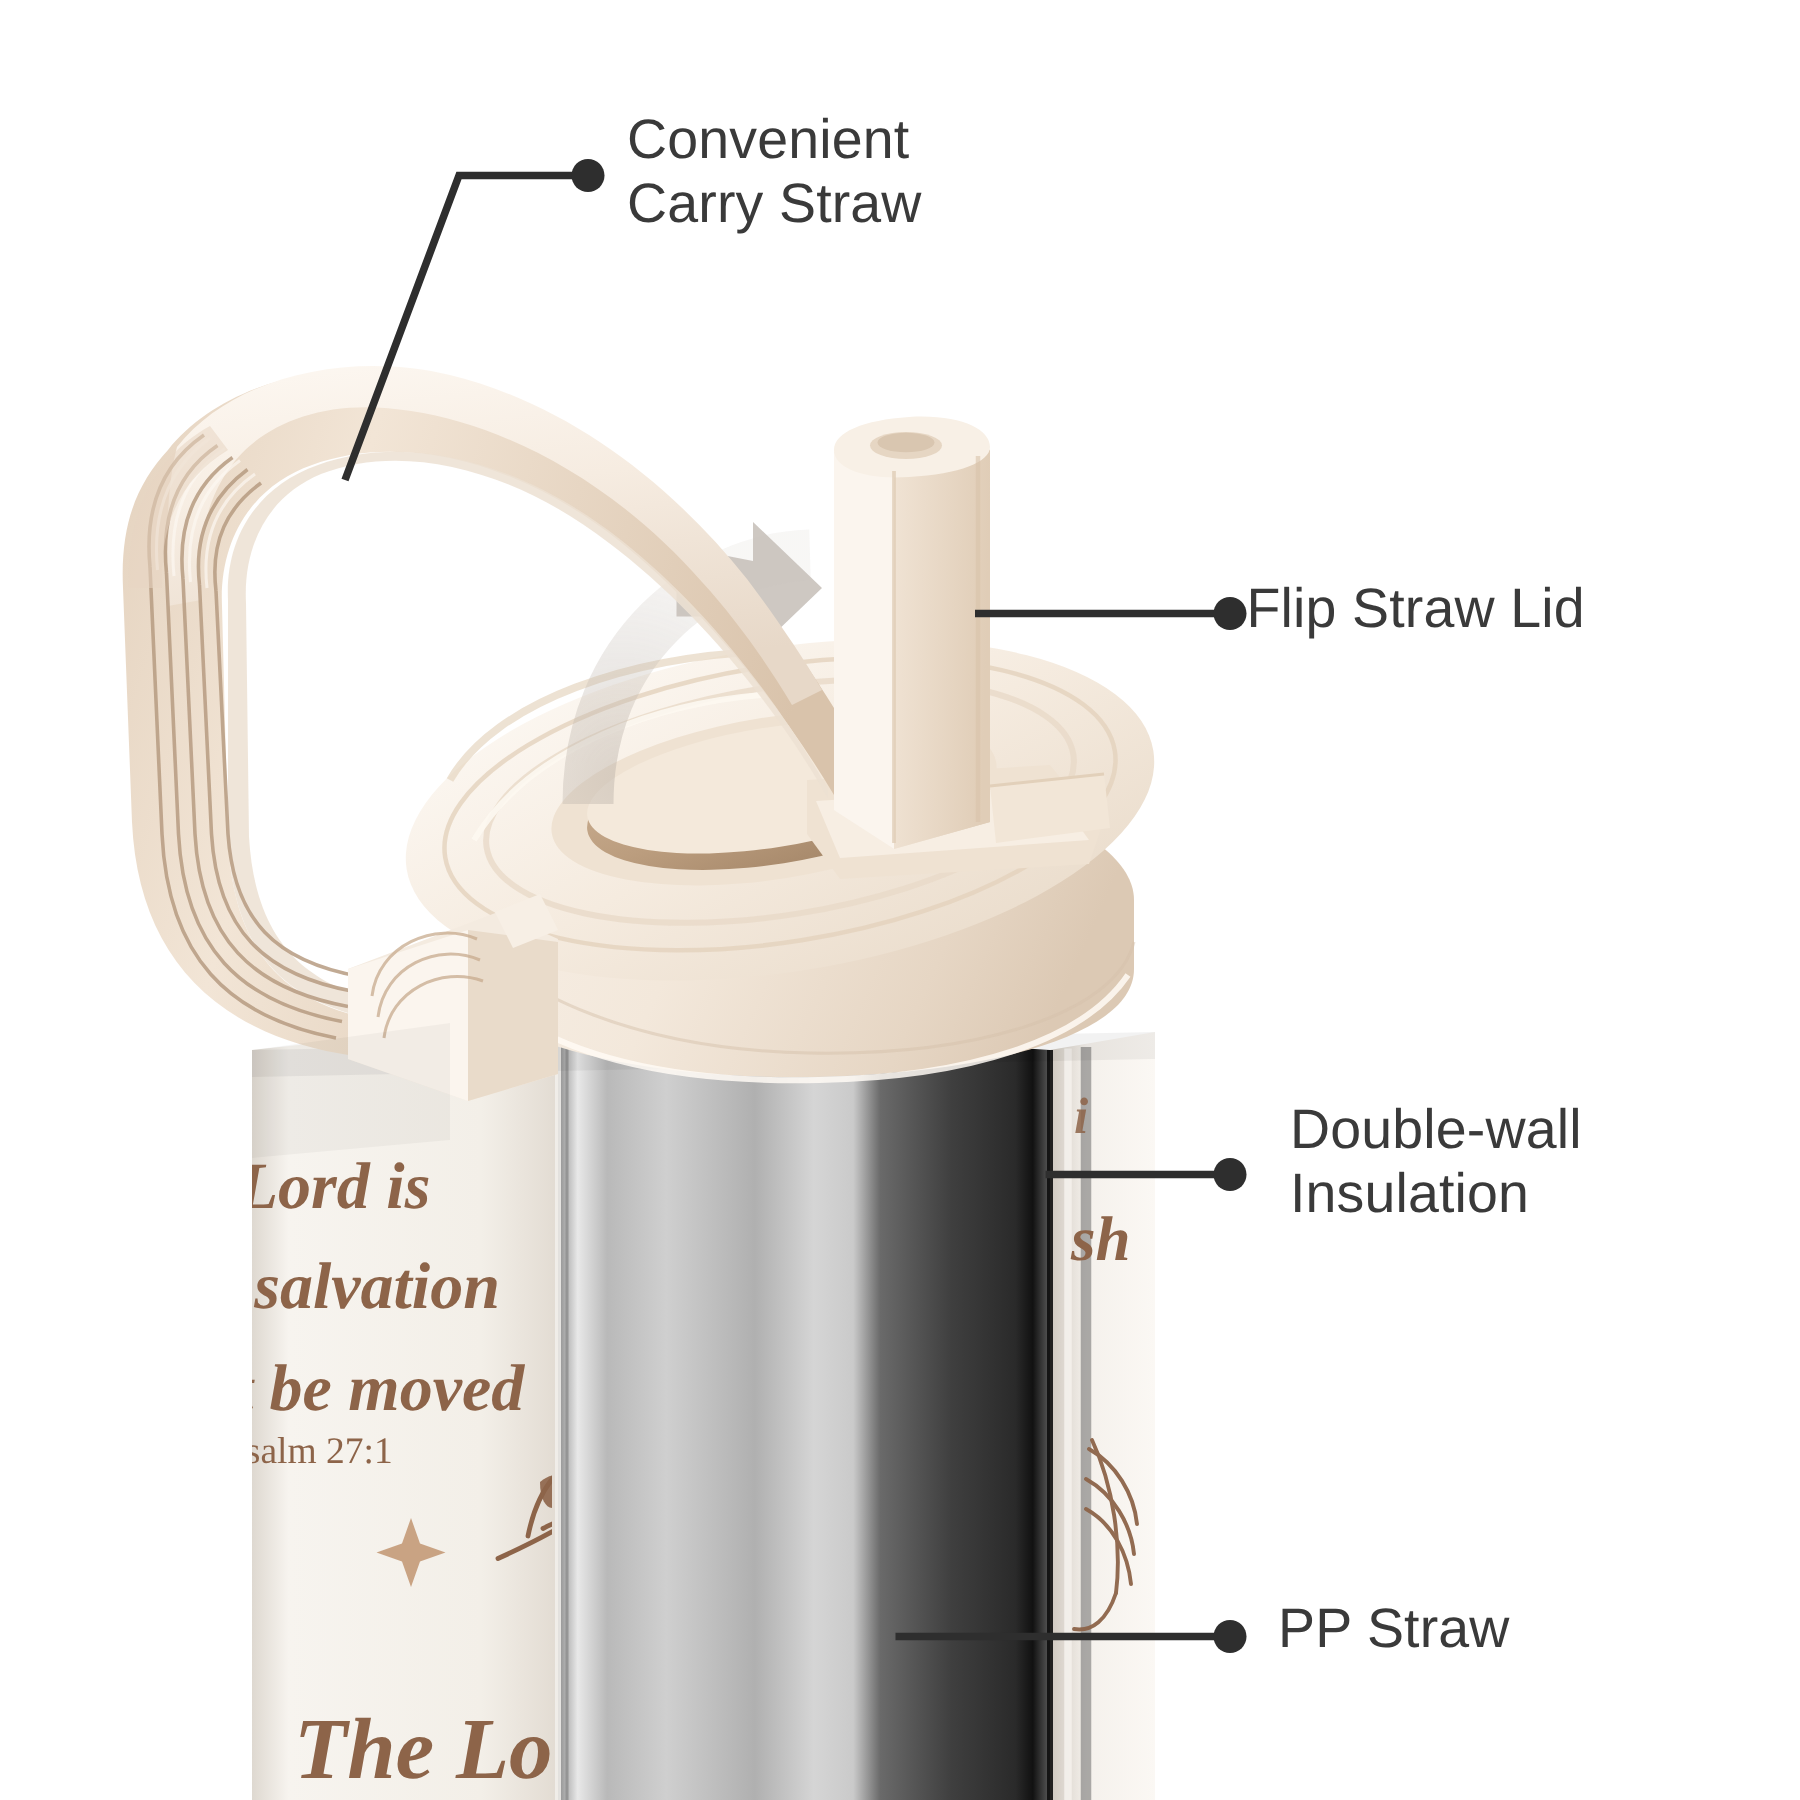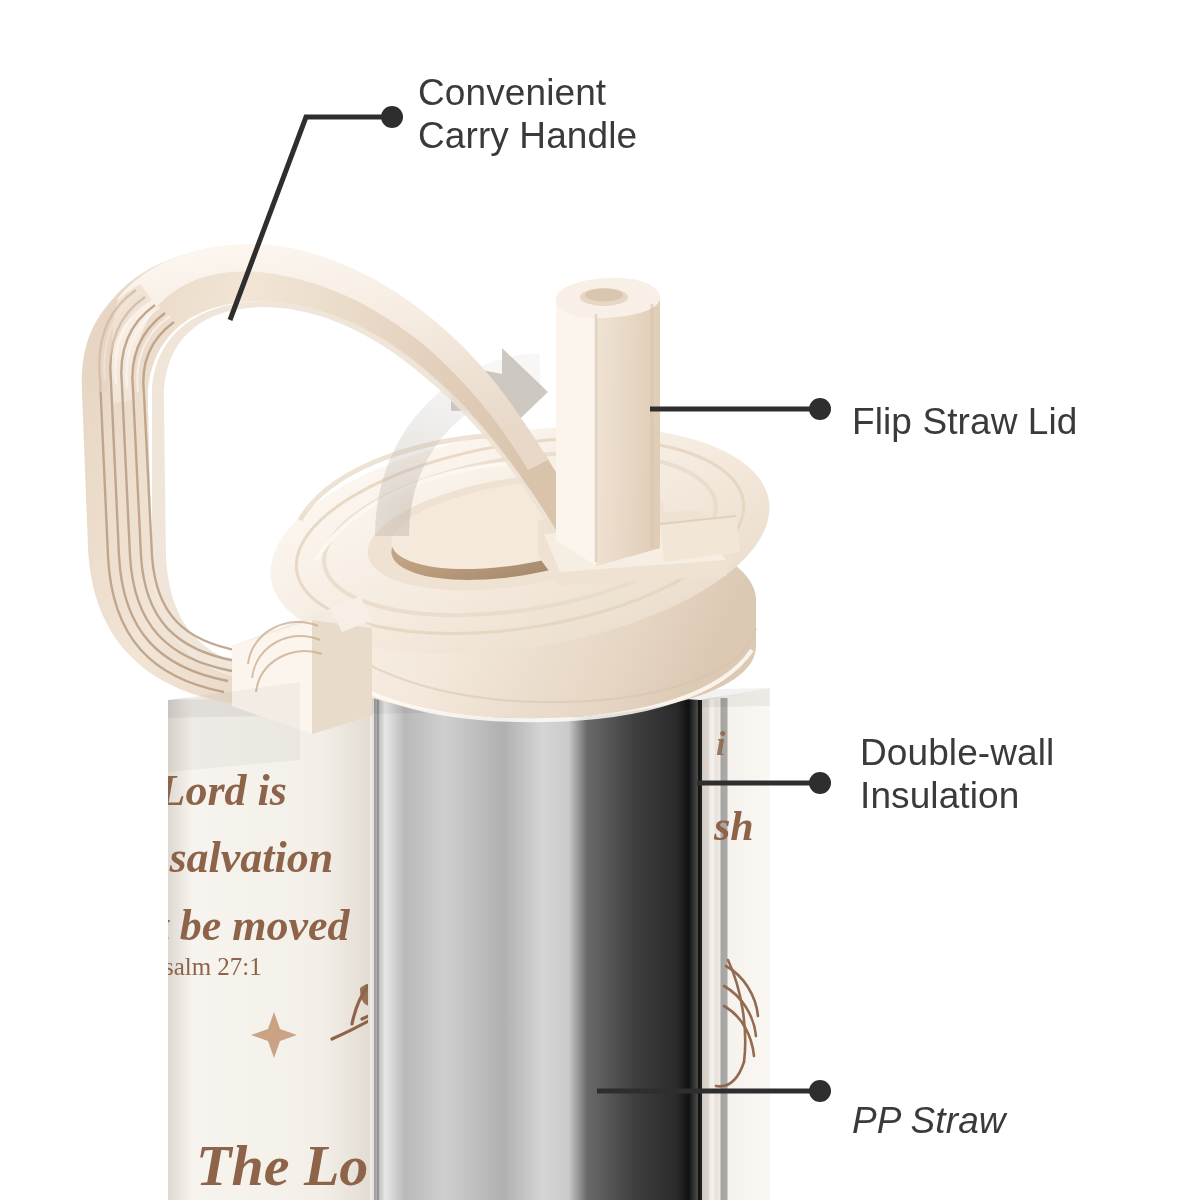--- a/index.html
+++ b/index.html
@@ -17,23 +17,23 @@
   .callout{
     position:absolute;
     color:#3a3a3a;
     font-size:37px;
     line-height:1.16;
     letter-spacing:0.1px;
     white-space:pre-line;
     font-weight:400;
   }
   #lbl-handle{left:418px;top:72px;}
-  #lbl-lid{left:852px;top:385px;margin-top:16px;}
+  #lbl-lid{left:831px;top:385px;}
   #lbl-insulation{left:860px;top:732px;}
-  #lbl-straw{left:852px;top:1100px;font-style:italic;}
+  #lbl-straw{left:852px;top:1065px;}
 
   
   svg.layer{position:absolute;left:0;top:0;width:1200px;height:1200px;}
   #artLayer{z-index:2;}
   #lineLayer{z-index:6;pointer-events:none;}
 </style>
 </head>
 <body>
 
 <div id="stage">
@@ -315,21 +315,21 @@
     </g>
     <g fill="#2e2e2e">
       <circle cx="392" cy="117" r="11"></circle>
       <circle cx="820" cy="409" r="11"></circle>
       <circle cx="820" cy="783" r="11"></circle>
       <circle cx="820" cy="1091" r="11"></circle>
     </g>
   </svg>
 
   <div class="callout" id="lbl-handle">Convenient
-Carry Handle</div>
+Carry Straw</div>
 
   <div class="callout" id="lbl-lid">Flip Straw Lid</div>
 
   <div class="callout" id="lbl-insulation">Double-wall
 Insulation</div>
 
   <div class="callout" id="lbl-straw">PP Straw</div>
 
 </div>
 

